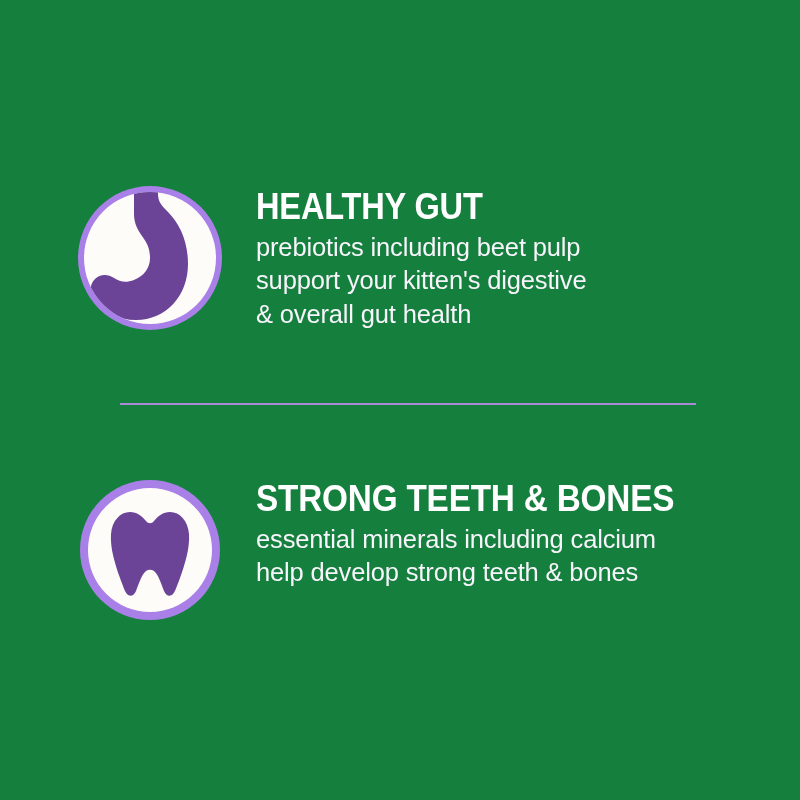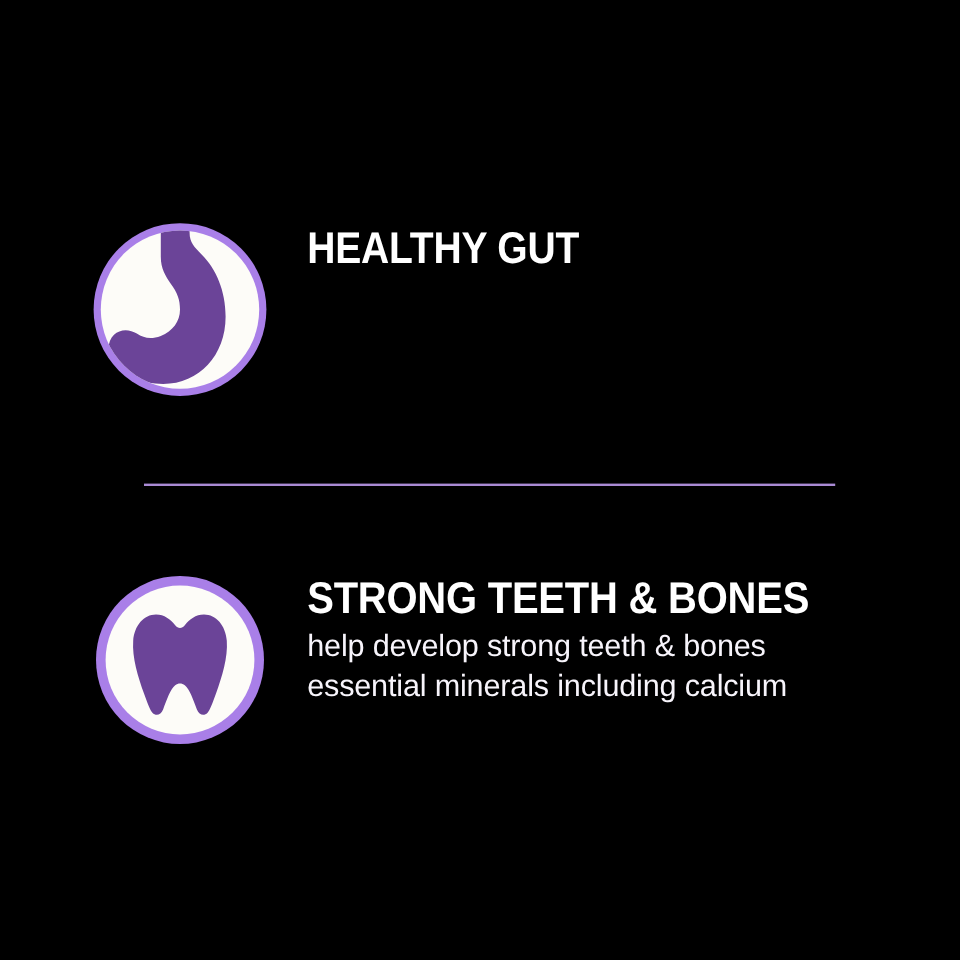--- a/index.html
+++ b/index.html
@@ -9,21 +9,21 @@
   body {
     width: 800px;
     height: 800px;
     overflow: hidden;
     font-family: "Liberation Sans", sans-serif;
   }
   #page {
     position: relative;
     width: 800px;
     height: 800px;
-    background: #000000;
+    background: #15803d;
     box-sizing: border-box;
   }
 
   
   .feature {
     position: absolute;
     display: flex;
     align-items: flex-start;
   }
   #feature-gut   { left: 76px;  top: 184px; }
@@ -120,20 +120,25 @@
                    C 112 58, 104 40, 92 28
                    C 86 22, 82 18, 82 10
                    L 82 -6
                    Z" fill="#6b4498"></path>
         </g>
       </svg>
     </div>
 
     <div class="feature-text">
       <h2 class="feature-heading">HEALTHY GUT</h2>
+      <p class="feature-body">
+        <span class="line">prebiotics including beet pulp</span>
+        <span class="line">support your kitten's digestive</span>
+        <span class="line">&amp; overall gut health</span>
+      </p>
     </div>
   </div>
 
   <div id="divider"></div>
 
   <div class="feature" id="feature-teeth">
 
     <div class="icon-badge">
       <svg viewBox="0 0 148 148">
 
@@ -156,19 +161,19 @@
                  C 87 36, 82 40, 78 45
                  C 75.6 48, 72.4 48, 70 45
                  C 66 40, 61 36, 54 36
                  Z" fill="#6b4498"></path>
       </svg>
     </div>
 
     <div class="feature-text">
       <h2 class="feature-heading">STRONG TEETH &amp; BONES</h2>
       <p class="feature-body">
+        <span class="line">essential minerals including calcium</span>
         <span class="line">help develop strong teeth &amp; bones</span>
-        <span class="line">essential minerals including calcium</span>
       </p>
     </div>
   </div>
 
 </div>
 
 </body></html>

